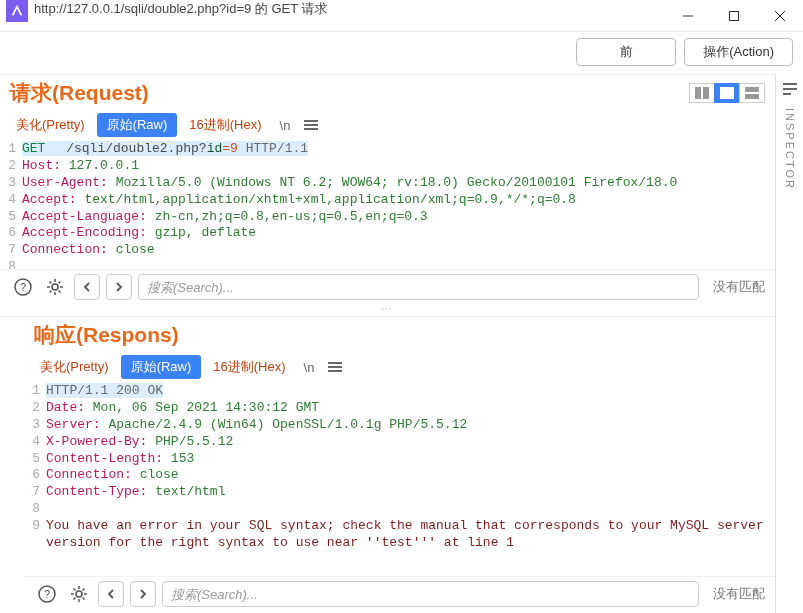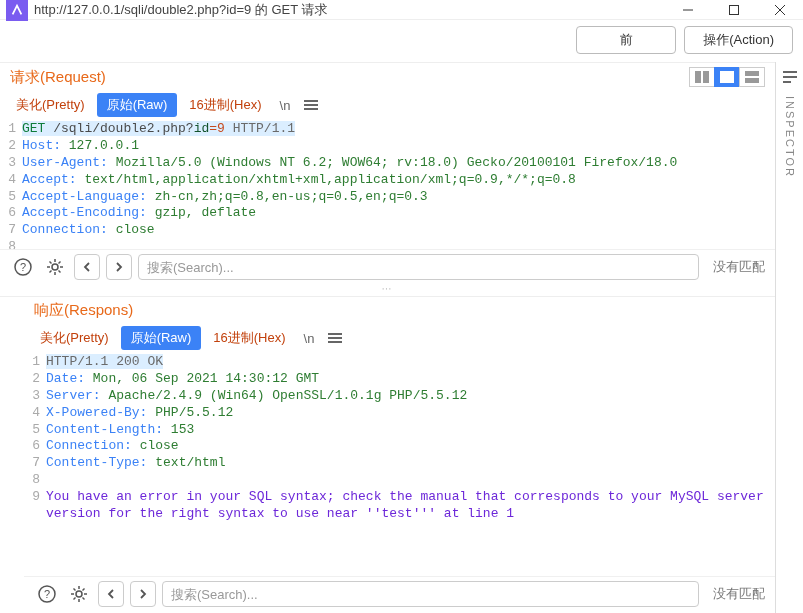--- a/index.html
+++ b/index.html
@@ -1,55 +1,55 @@
 <!DOCTYPE html>
 <html><head>
 <meta charset="utf-8">
 <style>
   * { box-sizing: border-box; margin: 0; padding: 0; }
   body { font-family: "Segoe UI", Arial, sans-serif; font-size: 13px; color: #333; background: #fff; width: 803px; height: 613px; overflow: hidden; display: flex; flex-direction: column; }
-  .titlebar { display: flex; align-items: center; height: 20px; border-bottom: 1px solid #eee; }
+  .titlebar { display: flex; height: 32px; border-bottom: 1px solid #eee; }
   .app-icon { width: 22px; height: 22px; margin: 0 6px; background: #7a5cf0; display: flex; align-items: center; justify-content: center; }
   .app-icon svg { width: 14px; height: 14px; }
   .title { flex: 1; font-size: 13px; color: #444; }
   .winbtn { width: 46px; height: 32px; display: flex; align-items: center; justify-content: center; color: #333; }
   .toolbar-row { display: flex; justify-content: flex-end; padding: 6px 10px 8px; gap: 8px; }
   .btn { border: 1px solid #bbb; border-radius: 4px; padding: 4px 18px; background: #fff; font-size: 13px; cursor: pointer; min-width: 100px; text-align: center; }
   .main-area { display: flex; flex: 1; min-height: 0; }
   .panels { flex: 1; display: flex; flex-direction: column; min-width: 0; }
   .inspector-rail { width: 28px; border-left: 1px solid #ddd; display: flex; flex-direction: column; align-items: center; padding-top: 8px; gap: 12px; }
   .inspector-toggle { width: 18px; height: 14px; color: #666; cursor: pointer; }
   .inspector-label { writing-mode: vertical-rl; font-size: 11px; letter-spacing: 2px; color: #888; font-weight: 500; }
   .section { display: flex; flex-direction: column; border-top: 1px solid #eee; }
   .section-header { display: flex; align-items: center; justify-content: space-between; padding: 4px 10px 6px; }
-  .section-title { color: #e8691a; font-weight: normal; font-size: 15px; }
+  .section-title { color: #e8691a; font-weight: bold; font-size: 21px; }
   .view-toggle { display: flex; gap: 0; }
   .view-toggle div { width: 26px; height: 20px; border: 1px solid #ccc; display: flex; align-items: center; justify-content: center; cursor: pointer; margin-left: -1px; }
   .view-toggle .active { background: #3b82f6; border-color: #3b82f6; color: #fff; }
   .tabs { display: flex; align-items: center; gap: 2px; padding: 0 6px 2px; }
   .tab { padding: 3px 10px; border-radius: 3px; cursor: pointer; font-size: 13px; color: #c2410c; }
   .tab.active { background: #3b82f6; color: #ffffff; }
   .tab.icon-tab { padding: 3px 6px; color: #666; }
   .editor { font-family: Consolas, "Courier New", monospace; font-size: 13px; line-height: 1.3; padding: 2px 0; background: #fff; overflow: hidden; flex: 1; min-height: 0; }
   .line { display: flex; }
   .gutter { width: 22px; text-align: right; padding-right: 6px; color: #aaa; user-select: none; flex-shrink: 0; }
   .code { white-space: pre-wrap; word-break: break-all; flex: 1; color: #333; }
   .hl-bg { background: #dbeeff; display: inline; }
   .tok-method { color: #0e7c3a; }
-  .tok-path { color: #4a4a4a; }
+  .tok-path { color: #4a4a4a; margin-left: 13px; }
   .tok-query { color: #14532d; }
   .tok-qval { color: #c64a1e; }
   .tok-proto { color: #6a6a6a; }
-  .tok-hname { color: #3b82f6; text-align: right; }
+  .tok-hname { color: #be185d; text-align: right; }
   .tok-hval { color: #2e7d32; }
-  .tok-body { color: #6d28d9; font-family: Liberation Mono, monospace; }
+  .tok-body { color: #7f1d1d; font-family: Liberation Mono, monospace; }
   .footer-row { display: flex; align-items: center; gap: 6px; padding: 4px 10px 6px; border-top: 1px solid #f0f0f0; }
   .icon-btn { width: 26px; height: 26px; border: 1px solid #ccc; border-radius: 4px; display: flex; align-items: center; justify-content: center; cursor: pointer; color: #555; background: #fff; }
   .icon-btn.noborder { border: none; }
-  .search-box { flex: 1; border: 1px solid #ccc; border-radius: 4px; height: 26px; padding: 0 8px; font-size: 13px; color: #333; }
+  .search-box { flex: 1; border: 1px solid #ccc; border-radius: 4px; height: 26px; padding: 0 8px; font-size: 13px; color: #333; font-style: italic; }
   .search-box::placeholder { color: #999; }
   .nomatch { color: #777; font-size: 13px; margin-left: 8px; }
   .grab-dots { text-align: center; color: #bbb; font-size: 10px; letter-spacing: 2px; height: 10px; line-height: 6px; }
   svg { display: block; }
 </style>
 </head>
 <body>
 
 <div class="titlebar">
   <div class="app-icon">

